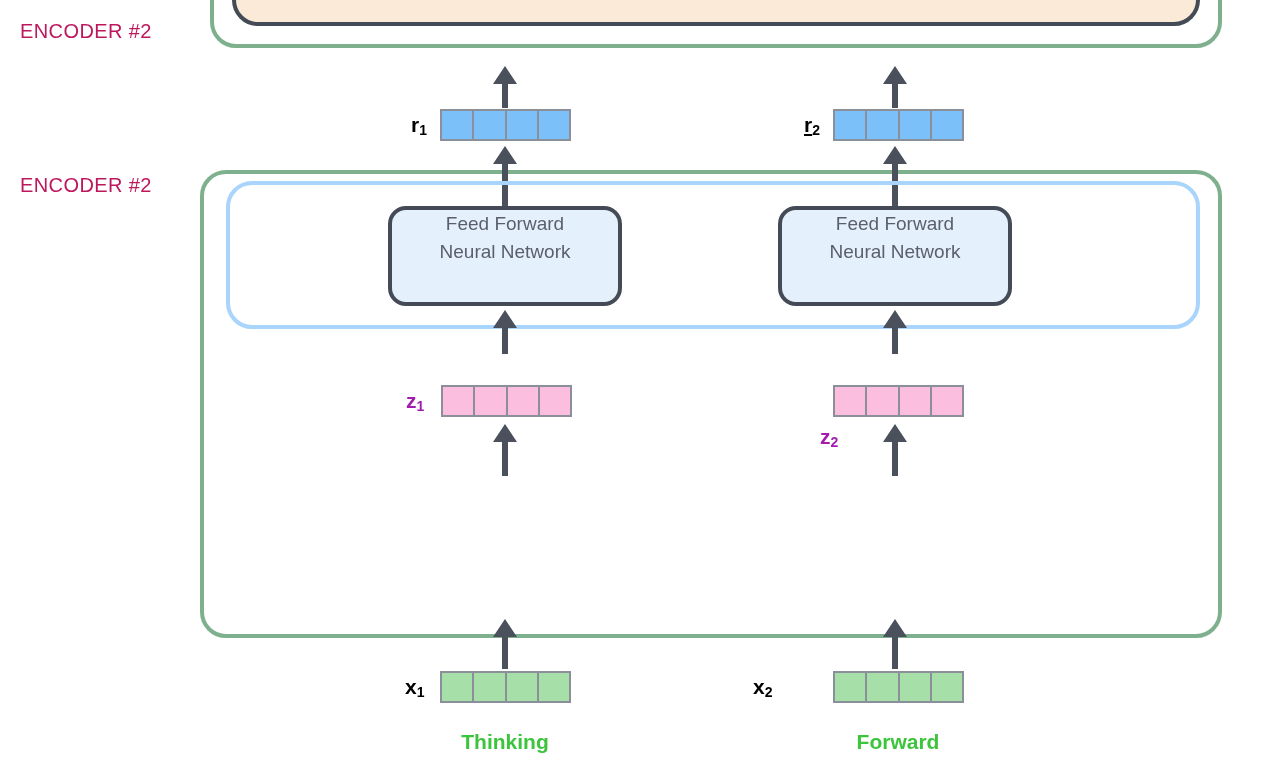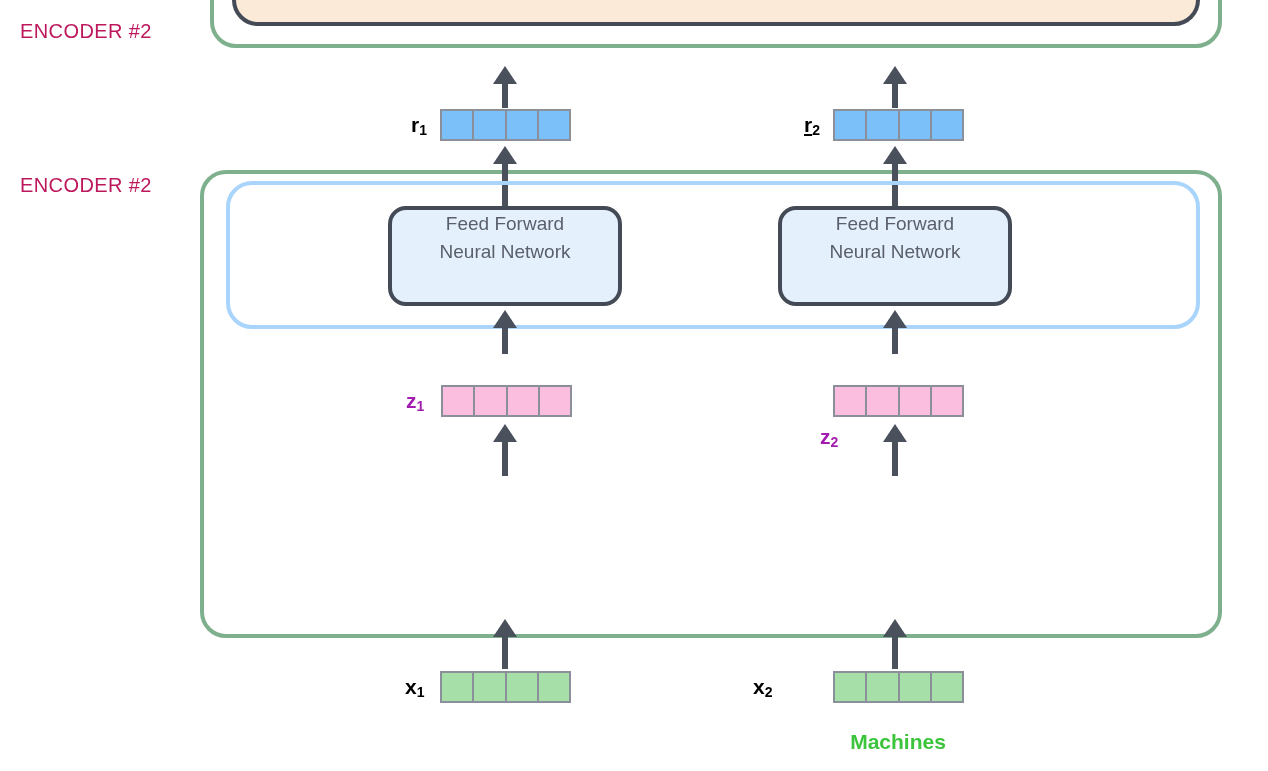--- a/index.html
+++ b/index.html
@@ -262,15 +262,16 @@
   <div class="vec-label green" style="left:753px; top:675px;">
     <span>x</span><span class="sub">2</span>
   </div>
   <div class="vector green" style="left:833px; top:671px; width:131px; height:32px;">
     <div class="cell"></div>
     <div class="cell"></div>
     <div class="cell"></div>
     <div class="cell"></div>
   </div>
 
-  <div class="word" style="left:798px; top:730px; width:200px;">Machines</div>
+  <div class="word" style="left:405px; top:730px; width:200px;">Thinking</div>
+  <div class="word" style="left:798px; top:730px; width:200px;">Forward</div>
 
 </div>
 
 </body></html>

